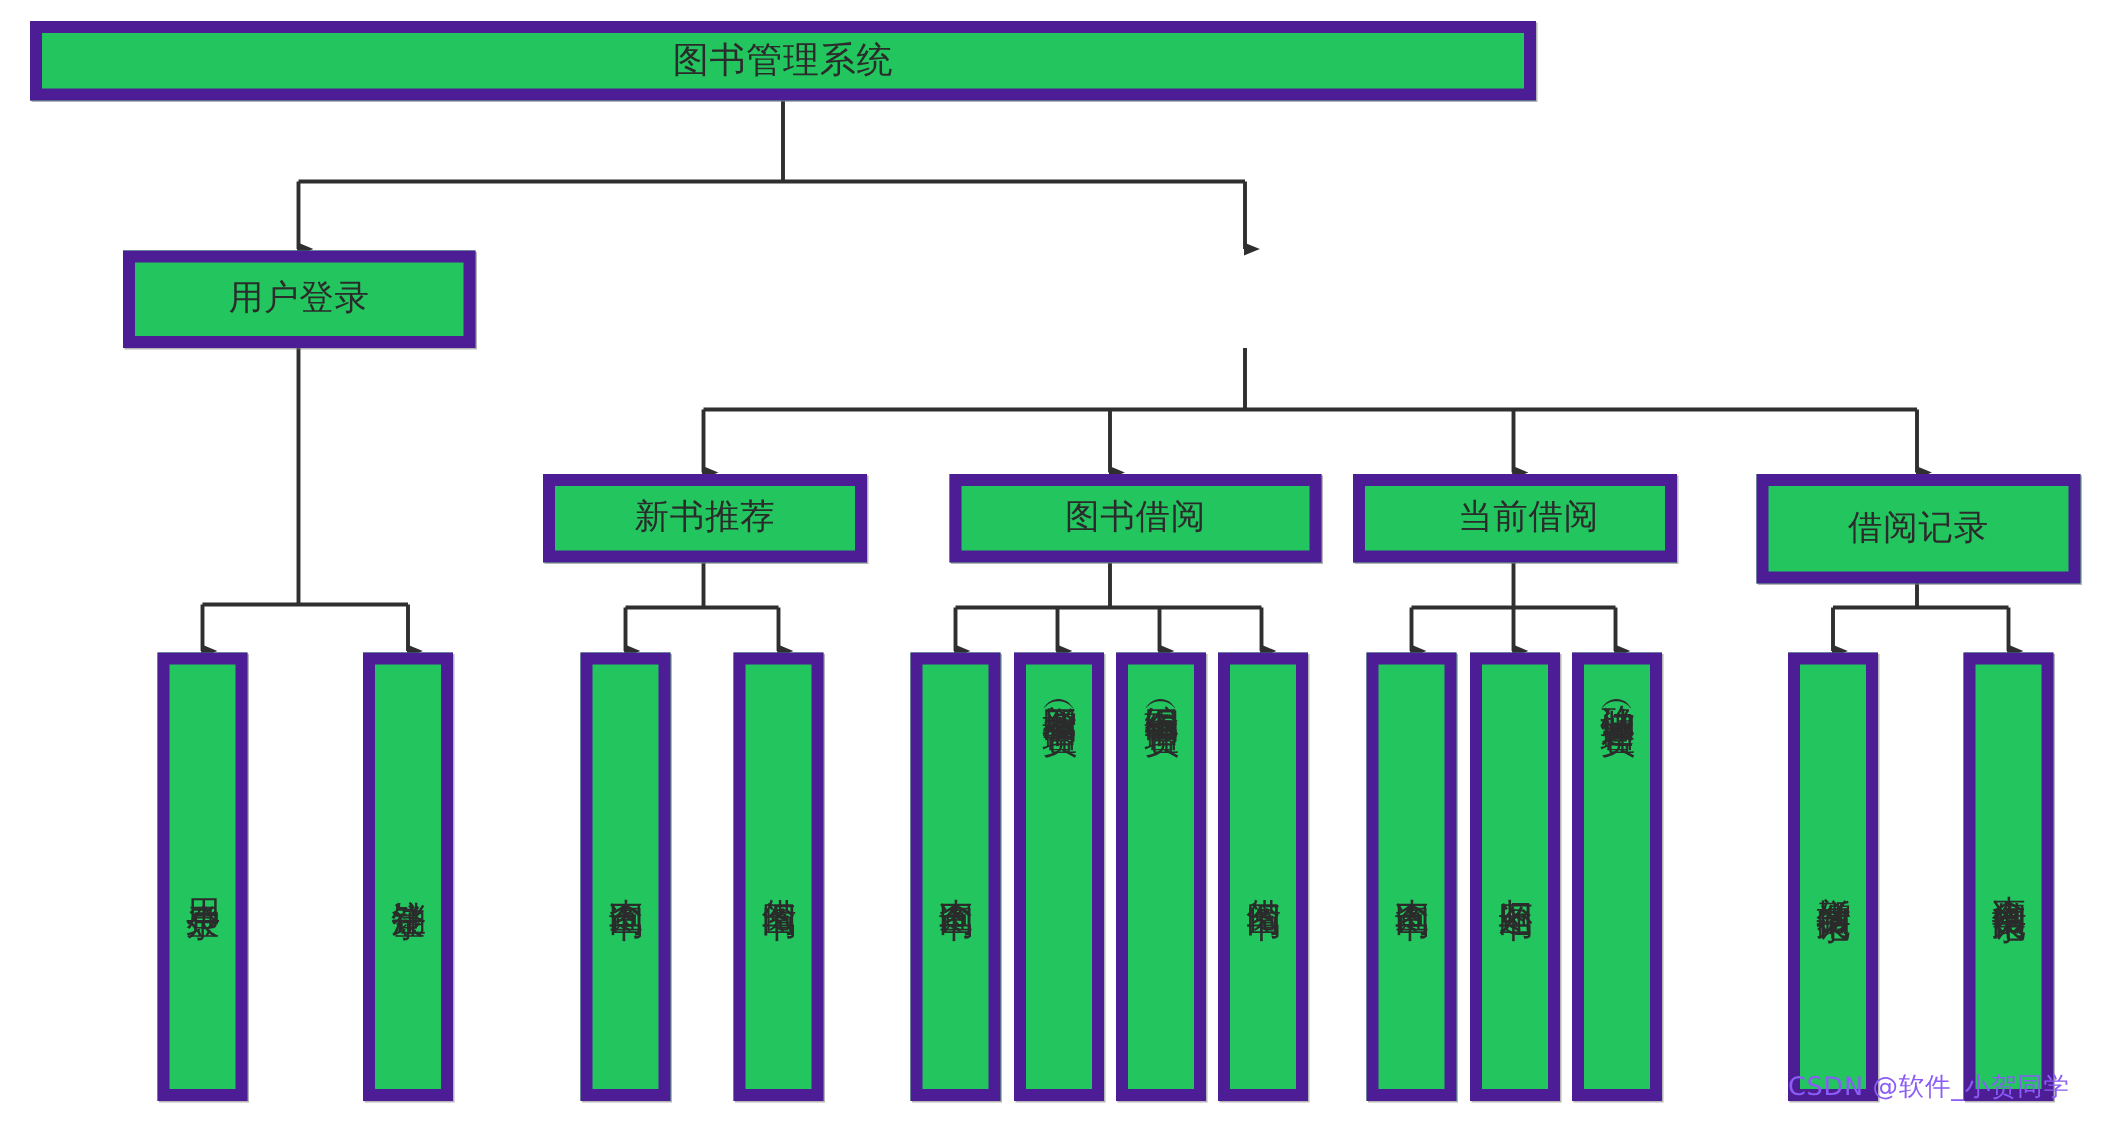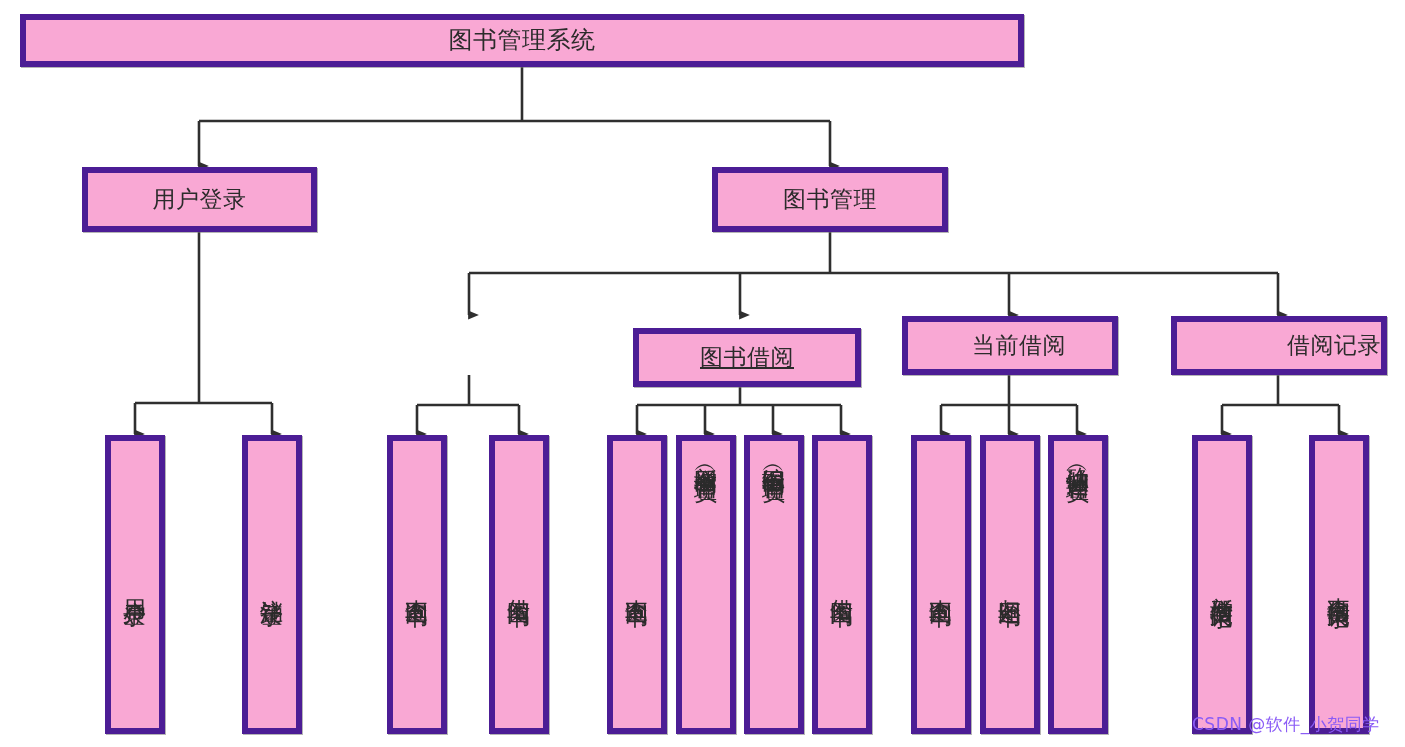--- a/index.html
+++ b/index.html
@@ -22,22 +22,22 @@
     position: absolute;
     left: 0;
     top: 0;
     width: 1405px;
     height: 747px;
     pointer-events: none;
   }
   .node {
     position: absolute;
     box-sizing: border-box;
-    border: 6px solid #4c1d95;
-    background: #f9a8d4;
+    border: 8px solid #4c1d95;
+    background: #22c55e;
     display: flex;
     align-items: center;
     justify-content: center;
     color: #2b2b2b;
     box-shadow: 1px 1px 0 rgba(120,120,120,0.55);
   }
   .node .label {
     display: block;
     text-align: center;
     line-height: 1.18;
@@ -136,34 +136,34 @@
   </svg>
 
   <div class="node h root" style="left:20px; top:14px; width:1004px; height:53px;">
     <span class="label">图书管理系统</span>
   </div>
 
   <div class="node h" style="left:82px; top:167px; width:235px; height:65px;">
     <span class="label">用户登录</span>
   </div>
 
-  <div class="node h" style="left:712px; top:167px; width:236px; height:65px;">
-    <span class="label">图书管理</span>
-  </div>
-
-
-  <div class="node h" style="left:633px; top:328px; width:228px; height:59px;text-decoration:underline;">
+
+  <div class="node h" style="left:362px; top:316px; width:216px; height:59px;">
+    <span class="label">新书推荐</span>
+  </div>
+
+  <div class="node h" style="left:633px; top:316px; width:248px; height:59px;">
     <span class="label">图书借阅</span>
   </div>
 
   <div class="node h" style="left:902px; top:316px; width:216px; height:59px;padding-left:18px;">
     <span class="label">当前借阅</span>
   </div>
 
-  <div class="node h" style="left:1171px; top:316px; width:216px; height:59px;justify-content:flex-end;">
+  <div class="node h" style="left:1171px; top:316px; width:216px; height:73px;">
     <span class="label">借阅记录</span>
   </div>
 
   <div class="node v tall-center" style="left:105px; top:435px; width:60px; height:299px;">
     <span class="label">用户登录</span>
   </div>
 
   <div class="node v tall-center" style="left:242px; top:435px; width:60px; height:299px;">
     <span class="label">注销登录</span>
   </div>

